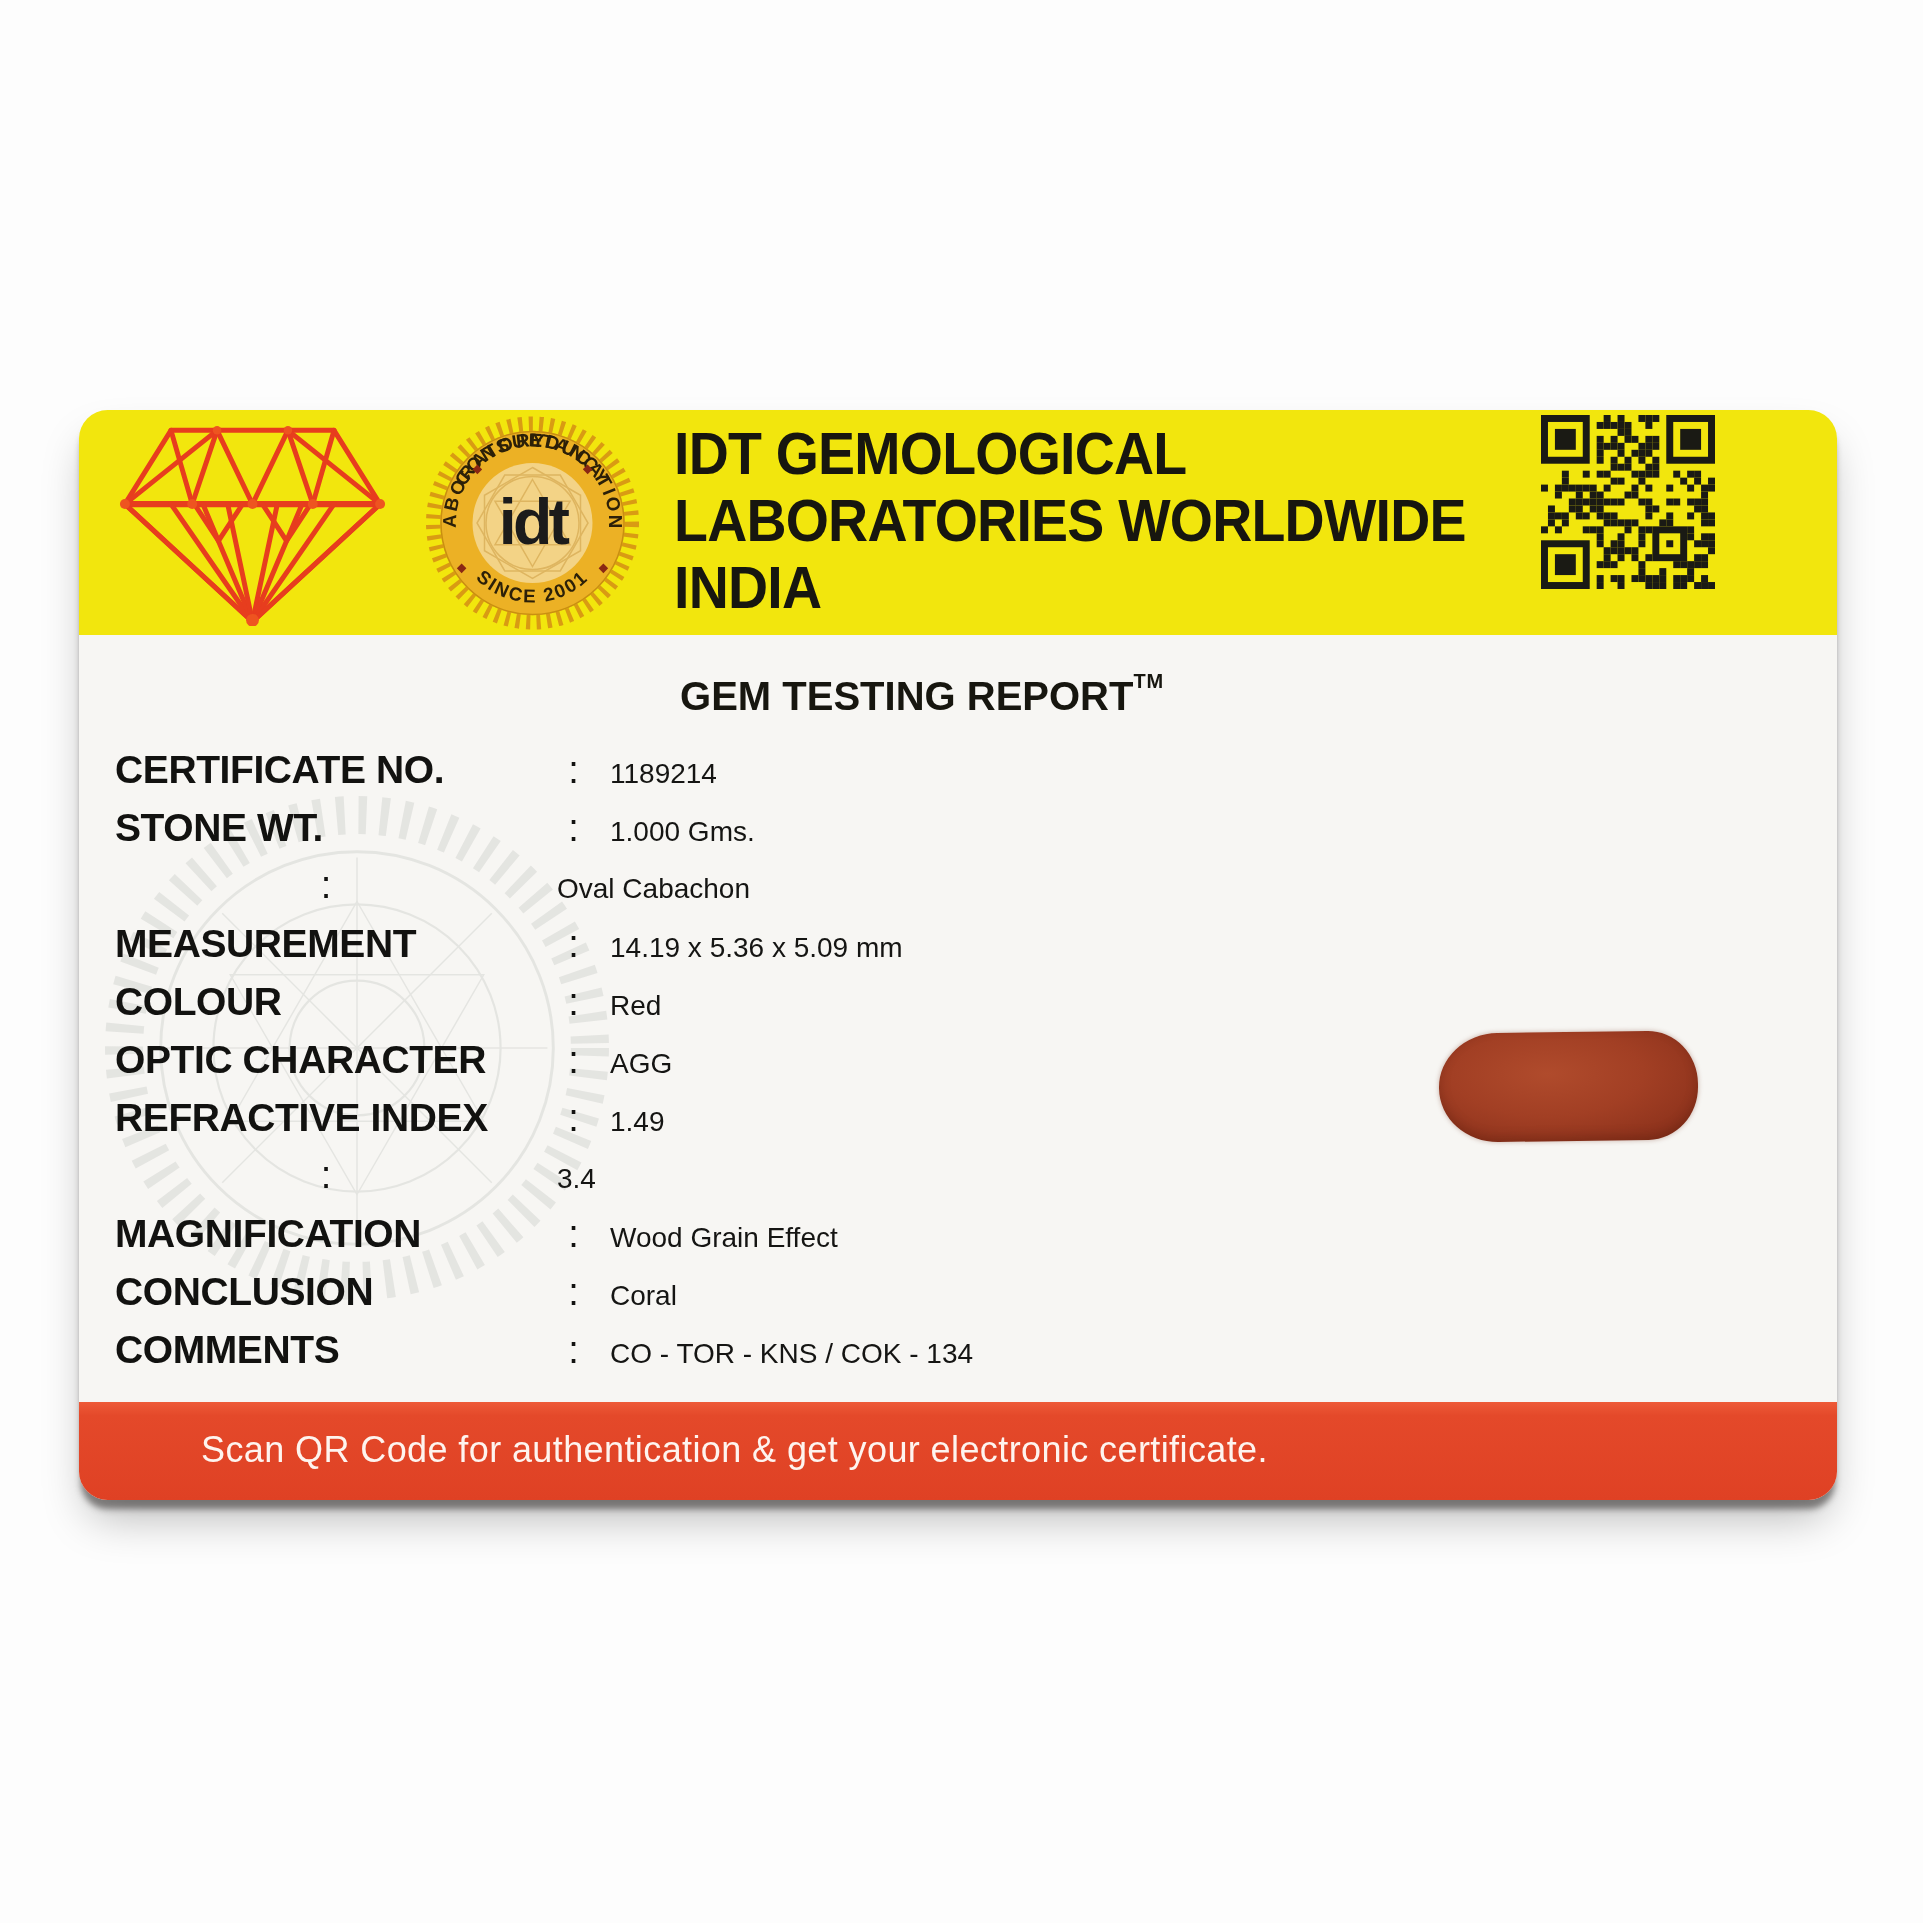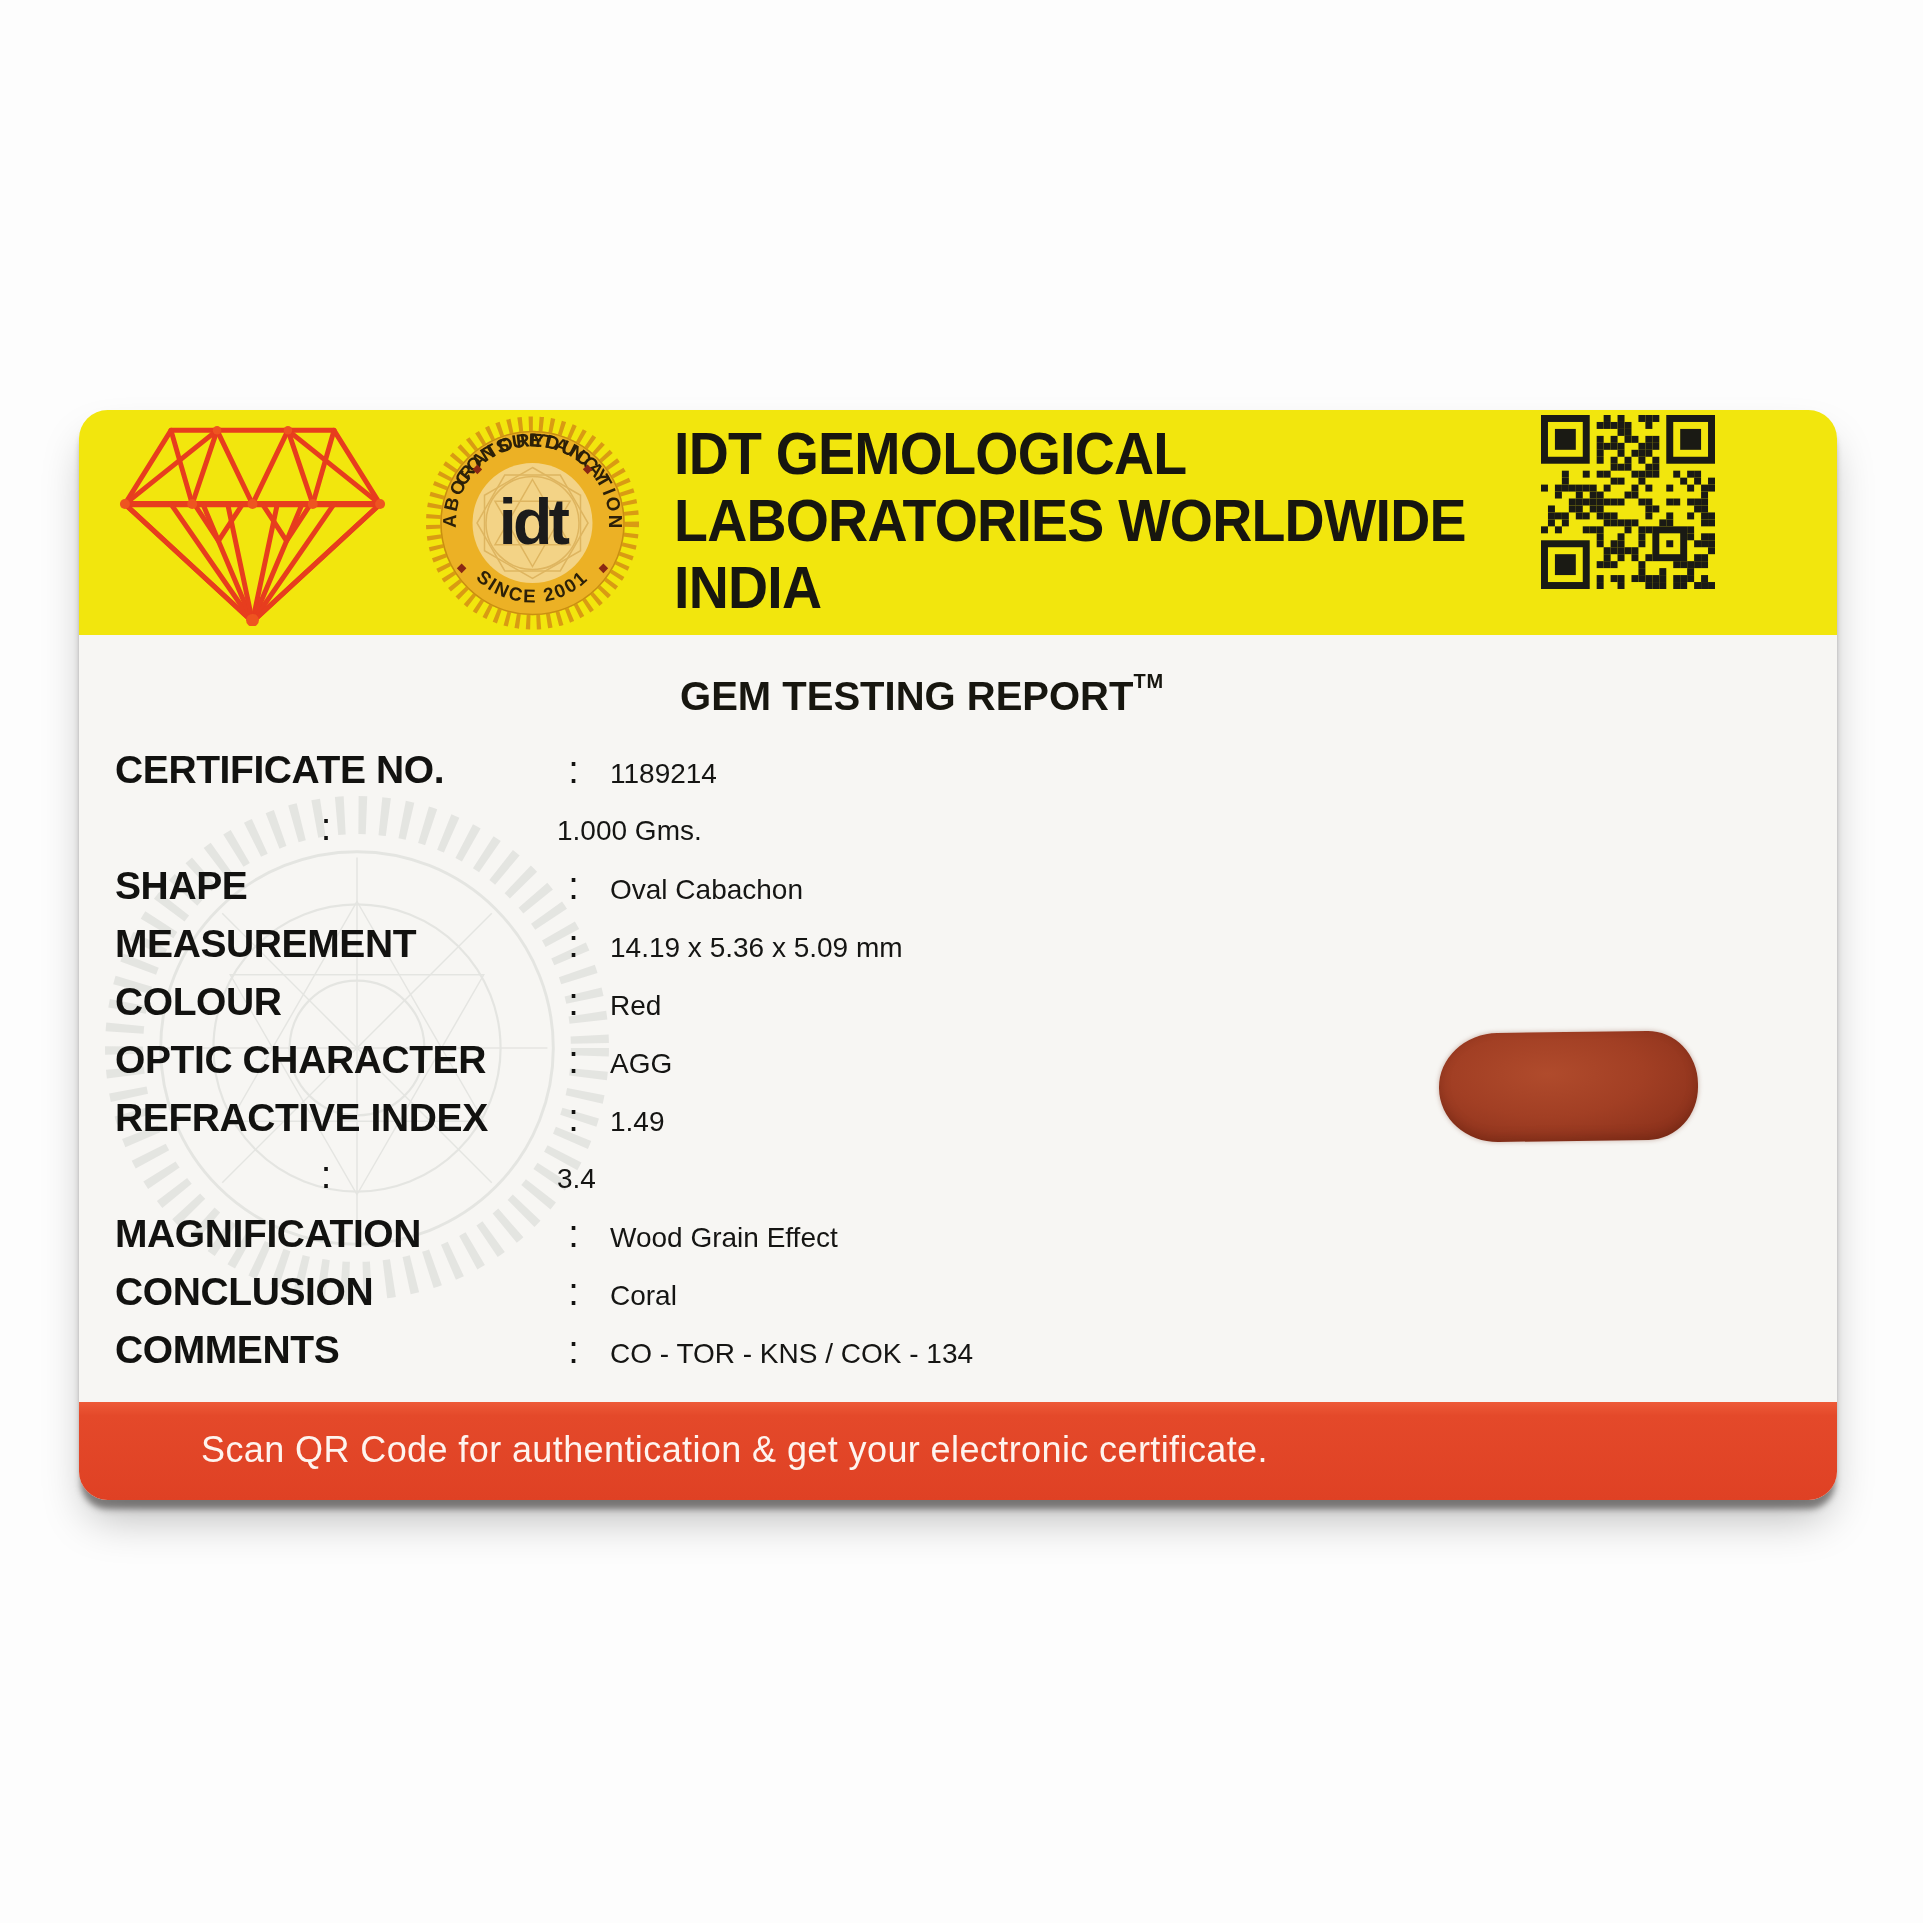--- a/index.html
+++ b/index.html
@@ -371,25 +371,25 @@
 
       <div class="report-title"><span>GEM TESTING REPORT</span><span class="tm">TM</span></div>
 
       <div class="rows">
         <div class="row">
           <span class="lbl">CERTIFICATE NO.</span>
           <span class="sep">:</span>
           <span class="val">1189214</span>
         </div>
         <div class="row">
+          <span class="lbl">STONE WT.</span>
           <span class="sep">:</span>
           <span class="val">1.000 Gms.</span>
         </div>
         <div class="row">
-          <span class="lbl">SHAPE</span>
           <span class="sep">:</span>
           <span class="val">Oval Cabachon</span>
         </div>
         <div class="row">
           <span class="lbl">MEASUREMENT</span>
           <span class="sep">:</span>
           <span class="val">14.19 x 5.36 x 5.09 mm</span>
         </div>
         <div class="row">
           <span class="lbl">COLOUR</span>

